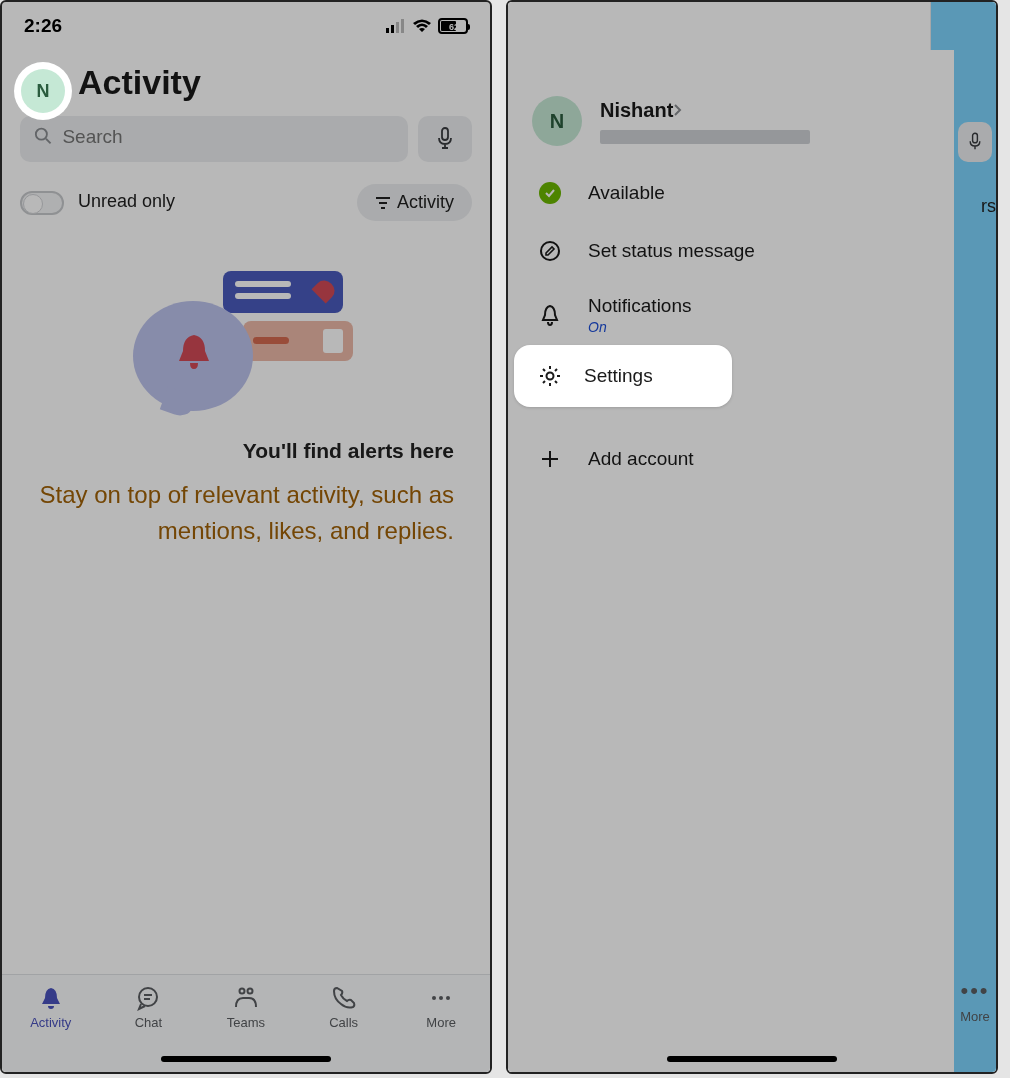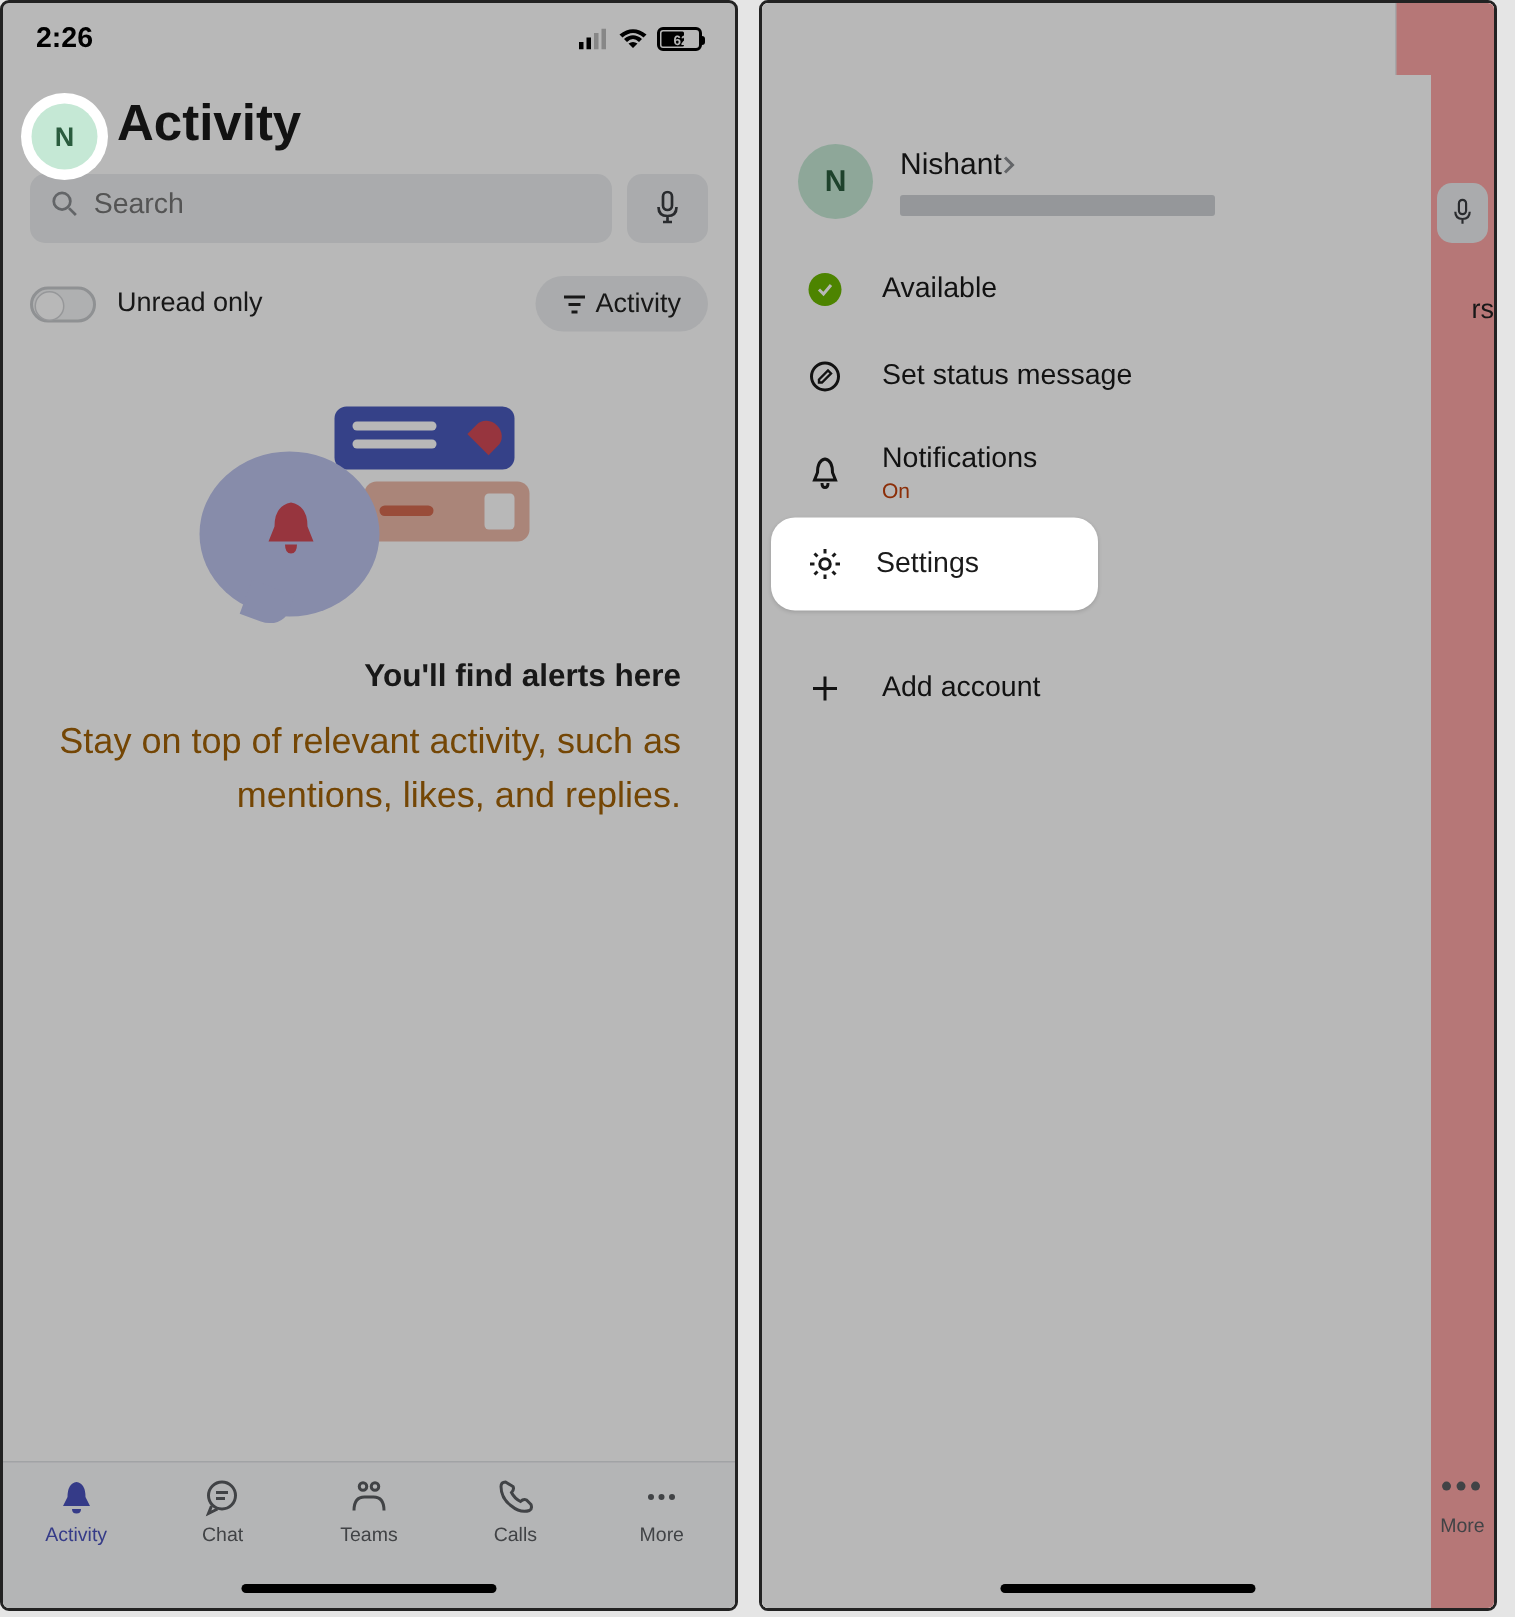--- a/index.html
+++ b/index.html
@@ -79,35 +79,35 @@
 
   .tabbar{position:absolute; bottom:0; left:0; right:0; height:98px; border-top:1px solid #e0e2e5; background:#fafbfc; display:flex; justify-content:space-around; padding-top:10px;}
   .tab{display:flex; flex-direction:column; align-items:center; gap:4px; font-size:13px; color:#5a5d61; width:72px;}
   .tab.active{color:#4a52bd;}
   .tab svg{width:26px; height:26px;}
   .home-ind{position:absolute; bottom:10px; left:50%; transform:translateX(-50%); width:170px; height:6px; background:#000; border-radius:4px;}
 
   
   .phone.right{background:#fff;}
   .right-bg{position:absolute; inset:0; background:#fff;}
-  .right-strip{position:absolute; top:0; right:0; width:66px; height:100%; background:#fca5a5; border-left:1px solid #e7e8ea; overflow:hidden;}
+  .right-strip{position:absolute; top:0; right:0; width:66px; height:100%; background:#7dd3fc; border-left:1px solid #e7e8ea; overflow:hidden;}
   .strip-mic{position:absolute; top:120px; right:4px; width:34px; height:40px; border-radius:10px; background:#eceef0; display:flex; align-items:center; justify-content:center;}
   .strip-filter{position:absolute; top:186px; right:0; font-size:18px; color:#222; padding:8px 0 8px 6px;}
   .strip-more{position:absolute; bottom:68px; right:6px; font-size:22px; color:#5a5d61; letter-spacing:2px; text-align:center; width:30px;}
   .strip-more-lbl{position:absolute; bottom:48px; right:0; font-size:13px; color:#5a5d61; width:42px; text-align:center;}
 
   .panel{position:absolute; top:48px; left:0; right:42px; bottom:0; background:#fff;}
   .prof-row{display:flex; align-items:center; gap:18px; padding:46px 22px 18px 24px;}
   .avatar-md{width:50px; height:50px; border-radius:50%; background:#c5e8d5; display:flex; align-items:center; justify-content:center; font-weight:600; color:#2a5c3e; font-size:20px;}
-  .prof-name{font-size:20px; font-weight:400; color:#1a1a1a; display:flex; align-items:center; gap:0;}
+  .prof-name{font-size:20px; font-weight:700; color:#1a1a1a; display:flex; align-items:center; gap:0;}
   .redact{width:210px; height:14px; background:#cfd2d6; border-radius:2px; margin-top:8px;}
 
   .menu-item{display:flex; align-items:center; gap:24px; padding:15px 22px 15px 28px; font-size:19px; color:#1a1a1a;}
   .menu-item .ic{width:28px; height:28px; display:flex; align-items:center; justify-content:center;}
-  .menu-item .sub{font-size:14px; color:#c2410c; margin-top:2px;}
+  .menu-item .sub{font-size:14px; color:#1d4ed8; margin-top:2px;font-style:italic;}
   .menu-item.settings-hl{background:#fff; border-radius:16px; margin:4px 6px; padding-top:20px; padding-bottom:20px;}
 
   .settings-pop{position:absolute; top:343px; left:6px; width:218px; height:62px; background:#fff; border-radius:16px; z-index:60; display:flex; align-items:center; gap:22px; padding-left:24px; box-shadow:0 1px 3px rgba(0,0,0,0.15);}
 
   .avail-dot{width:22px; height:22px; border-radius:50%; background:#6bb700; display:flex; align-items:center; justify-content:center;}
   .avail-dot svg{width:12px; height:12px;}
 </style>
 </head>
 <body>
 

